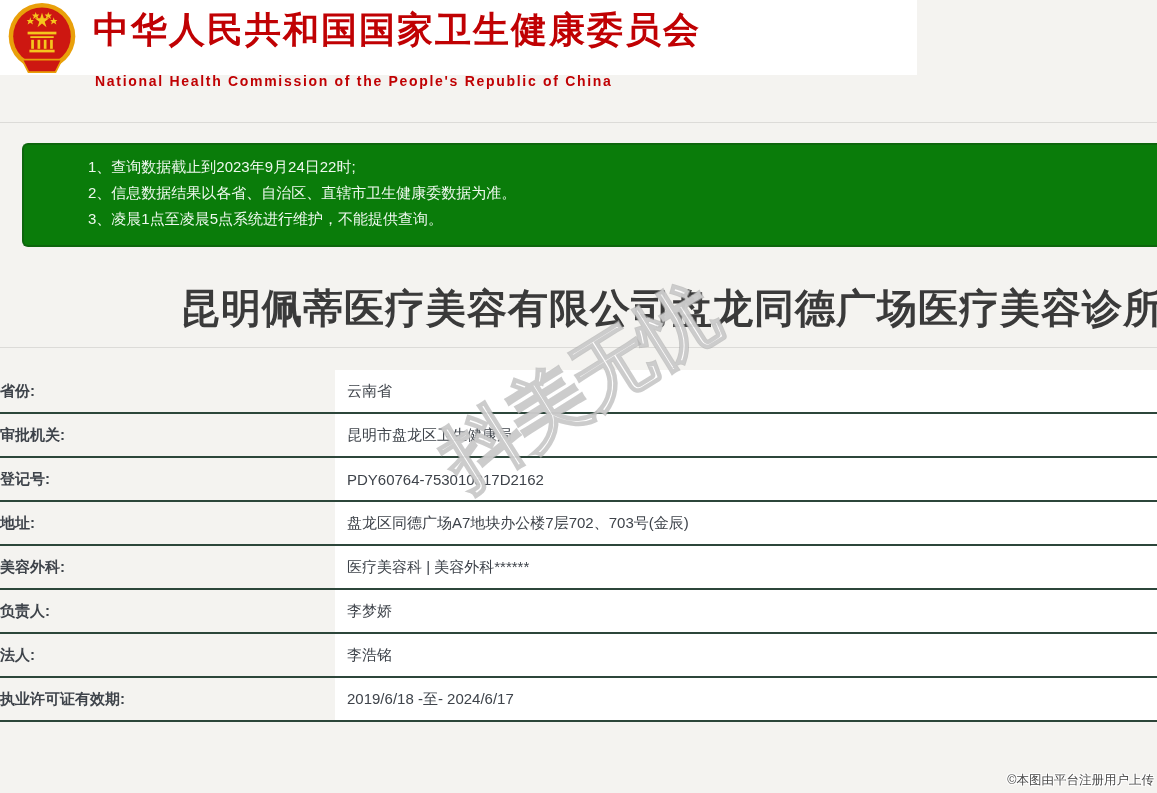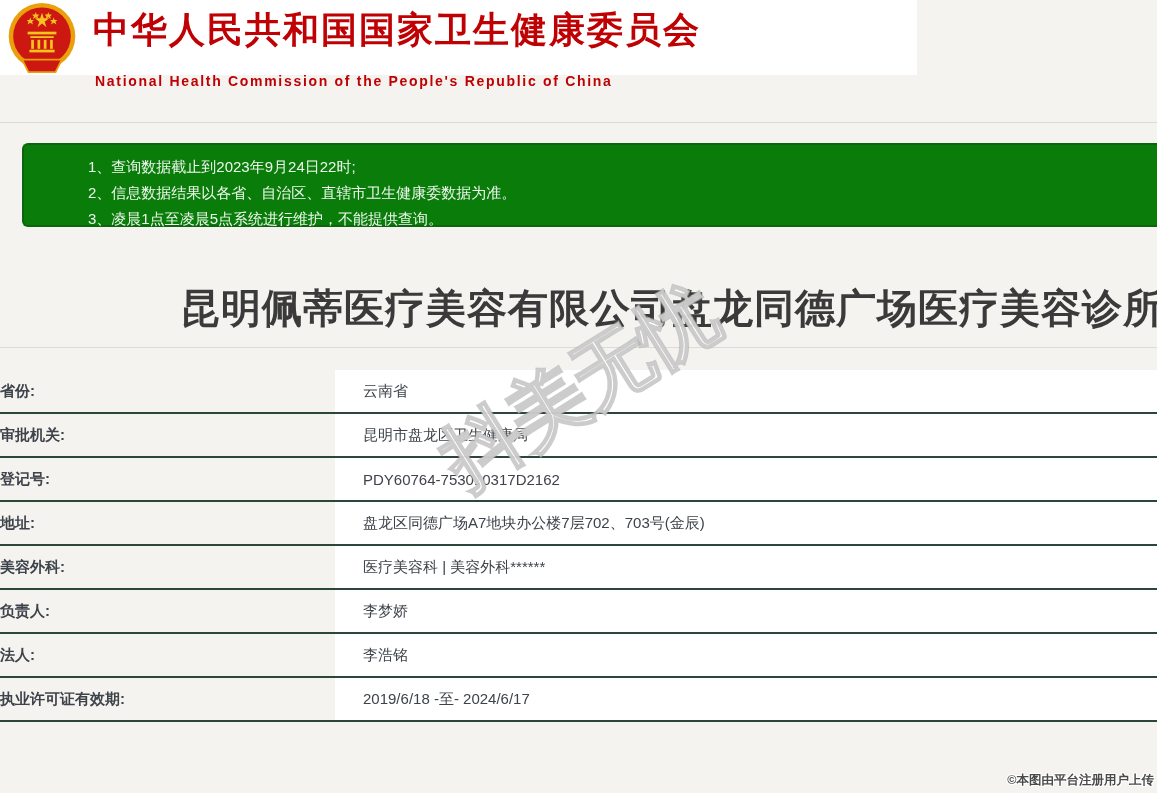--- a/index.html
+++ b/index.html
@@ -27,21 +27,21 @@
     font-size:14px; font-weight:bold; color:#c00103; letter-spacing:1.7px;
     white-space:nowrap;
     margin-top:20px;
   }
   .divider {
     position:absolute; left:0; width:1157px; height:1px; background:#dcdbd8;
   }
   .d1 { top:122px; }
   .d2 { top:347px; }
   .notice {
-    position:absolute; left:22px; top:143px; width:1135px; height:84px;
+    position:absolute; left:22px; top:143px; width:1135px; height:104px;
     background:#0a7c0a;
     border:2px solid #0d660d;
     border-right:none;
     border-radius:6px 0 0 6px;
     color:#eef8ee;
     font-size:15px; line-height:26px;
     padding:9px 10px 0 64px;
     white-space:nowrap;
   }
   .inst-title {
@@ -56,36 +56,36 @@
     display:flex; height:44px; border-bottom:2px solid #2c463a;
   }
   .cell-label {
     width:335px; background:#f4f3f0;
     display:flex; align-items:center;
     font-size:15px; font-weight:bold; color:#3e434a;
   }
   .cell-value {
     flex:1; background:#ffffff;
     display:flex; align-items:center;
-    padding-left:28px;
+    padding-left:12px;
     font-size:15px; color:#3e434a;
     white-space:nowrap;
   }
   .watermark {
     position:absolute; left:580px; top:388px;
     transform:translate(-50%,-50%) rotate(-32deg);
     font-size:78px; font-weight:bold; letter-spacing:-2px;
     color:rgba(255,255,255,0.92);
     -webkit-text-stroke:2px rgba(172,172,172,0.62);
     white-space:nowrap;
     pointer-events:none;
   }
   .attribution {
     position:absolute; right:3px; top:772px;
-    font-size:12.5px; font-weight:bold; color:#4a4a4a;
+    font-size:12.5px; font-weight:normal; color:#4a4a4a;
     text-shadow:-1px -1px 0 #fff, 1px -1px 0 #fff, -1px 1px 0 #fff, 1px 1px 0 #fff;
     white-space:nowrap;
   }
 </style>
 </head>
 <body>
 
 <div class="header-band">
   <svg class="emblem" viewBox="0 0 80 80" aria-hidden="true">
     <circle cx="40" cy="38" r="37" fill="#e9a00a"></circle>

